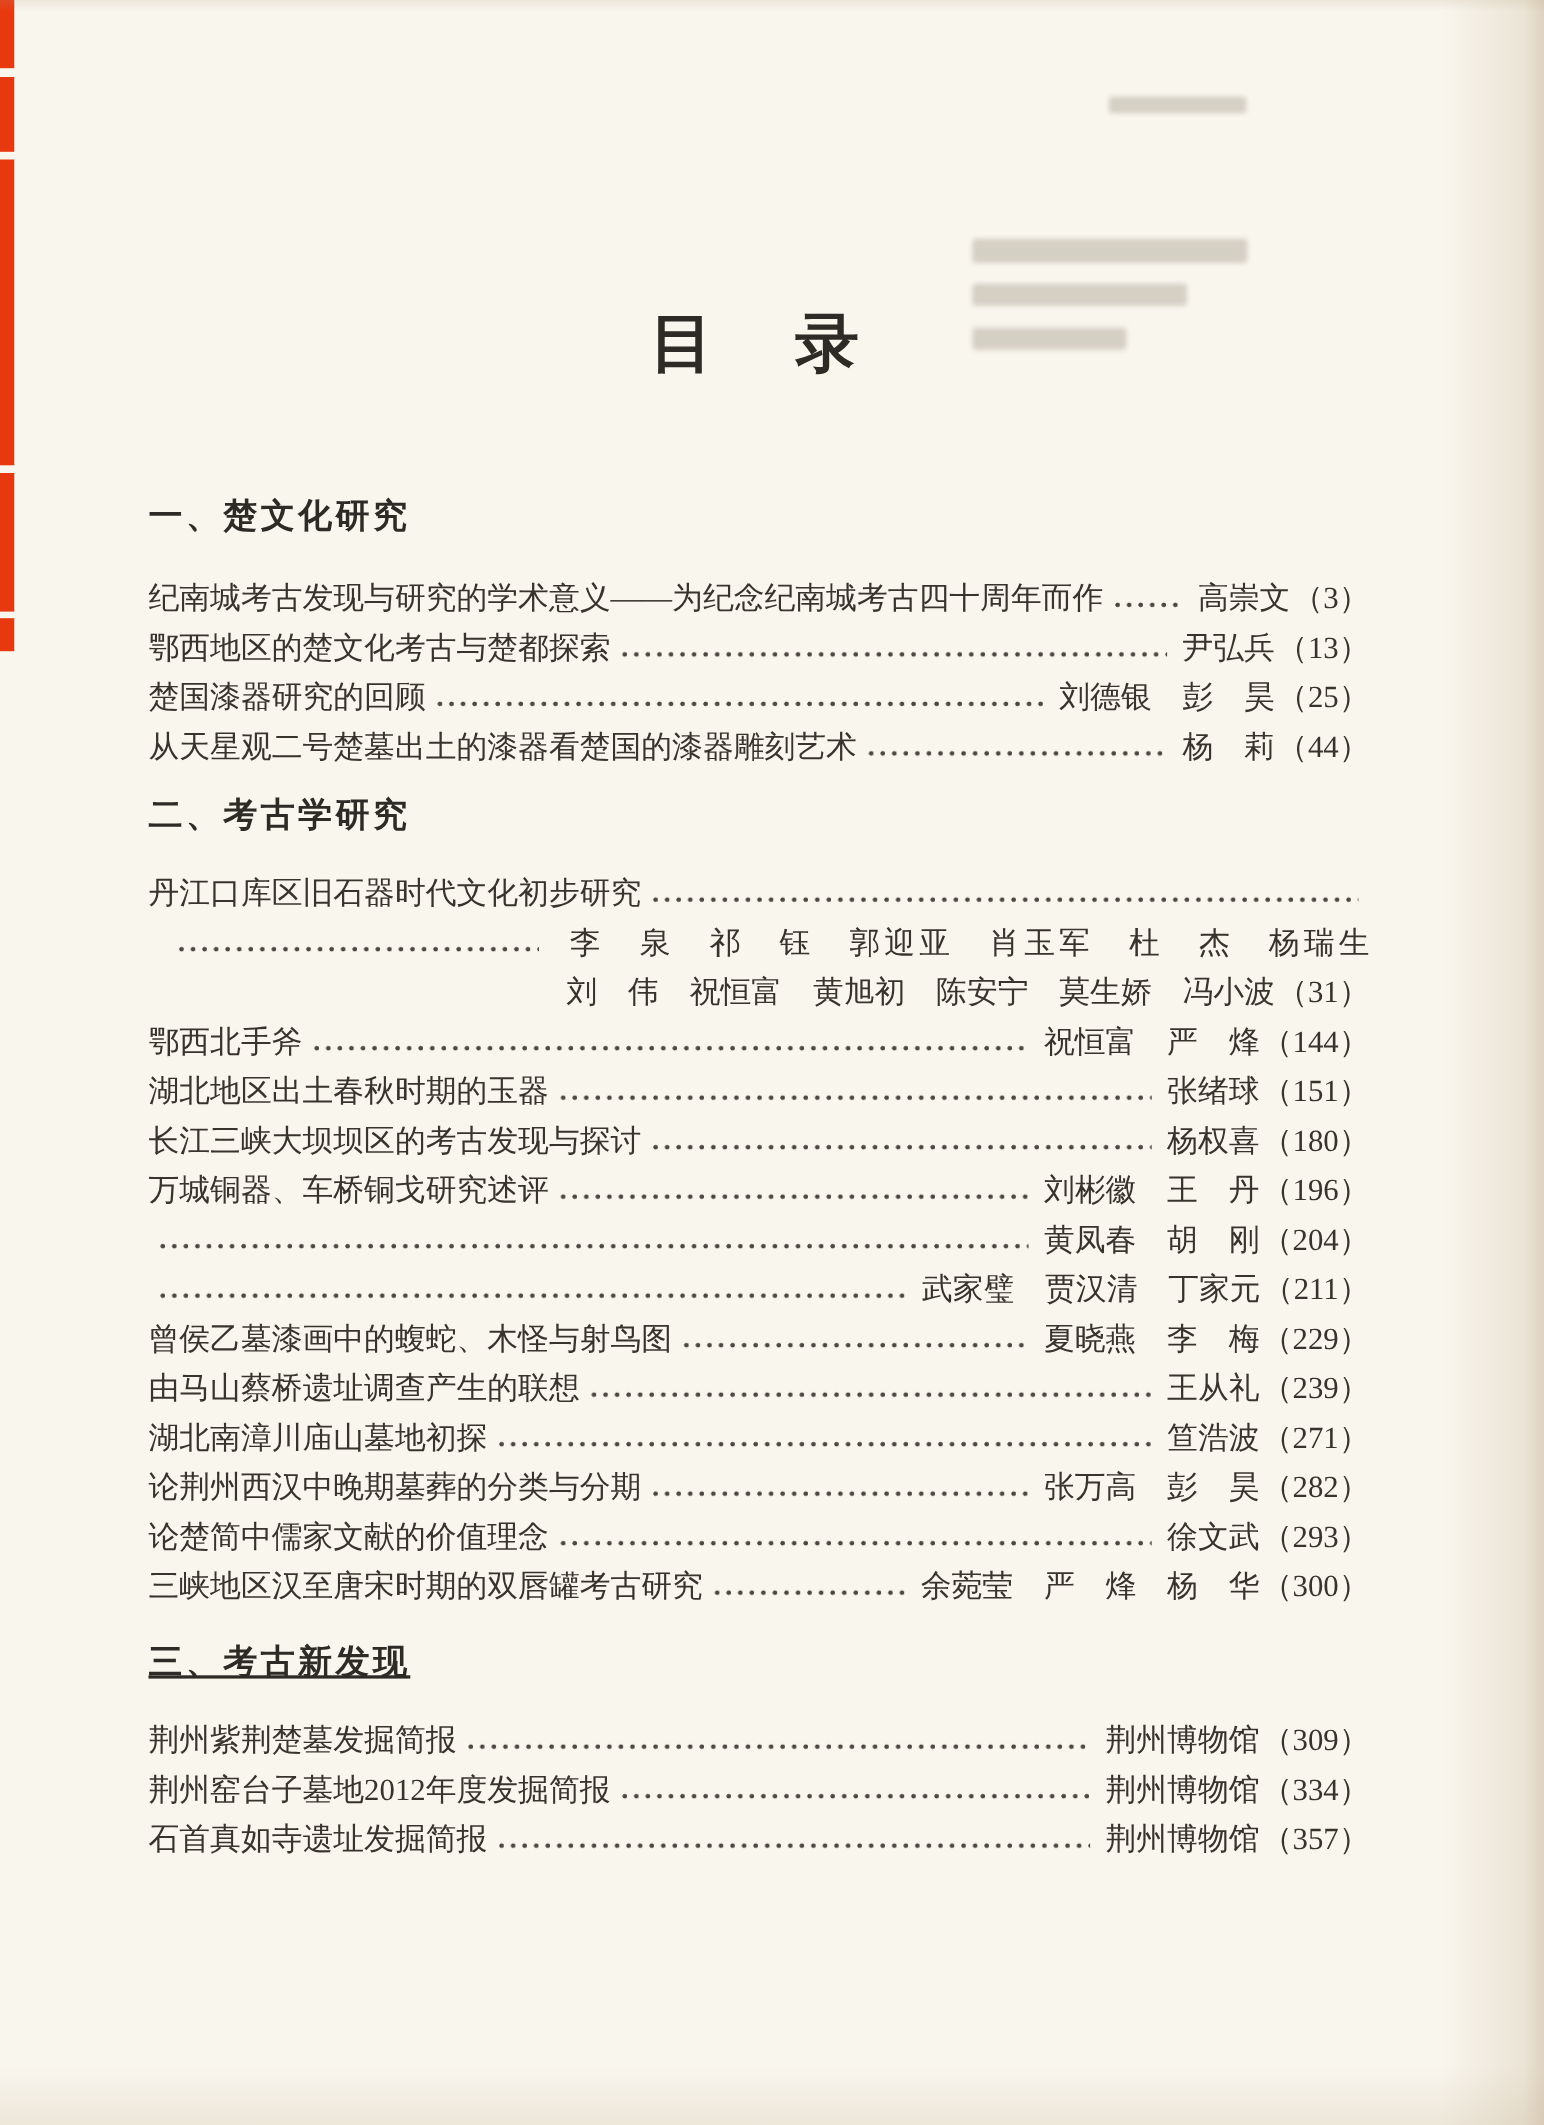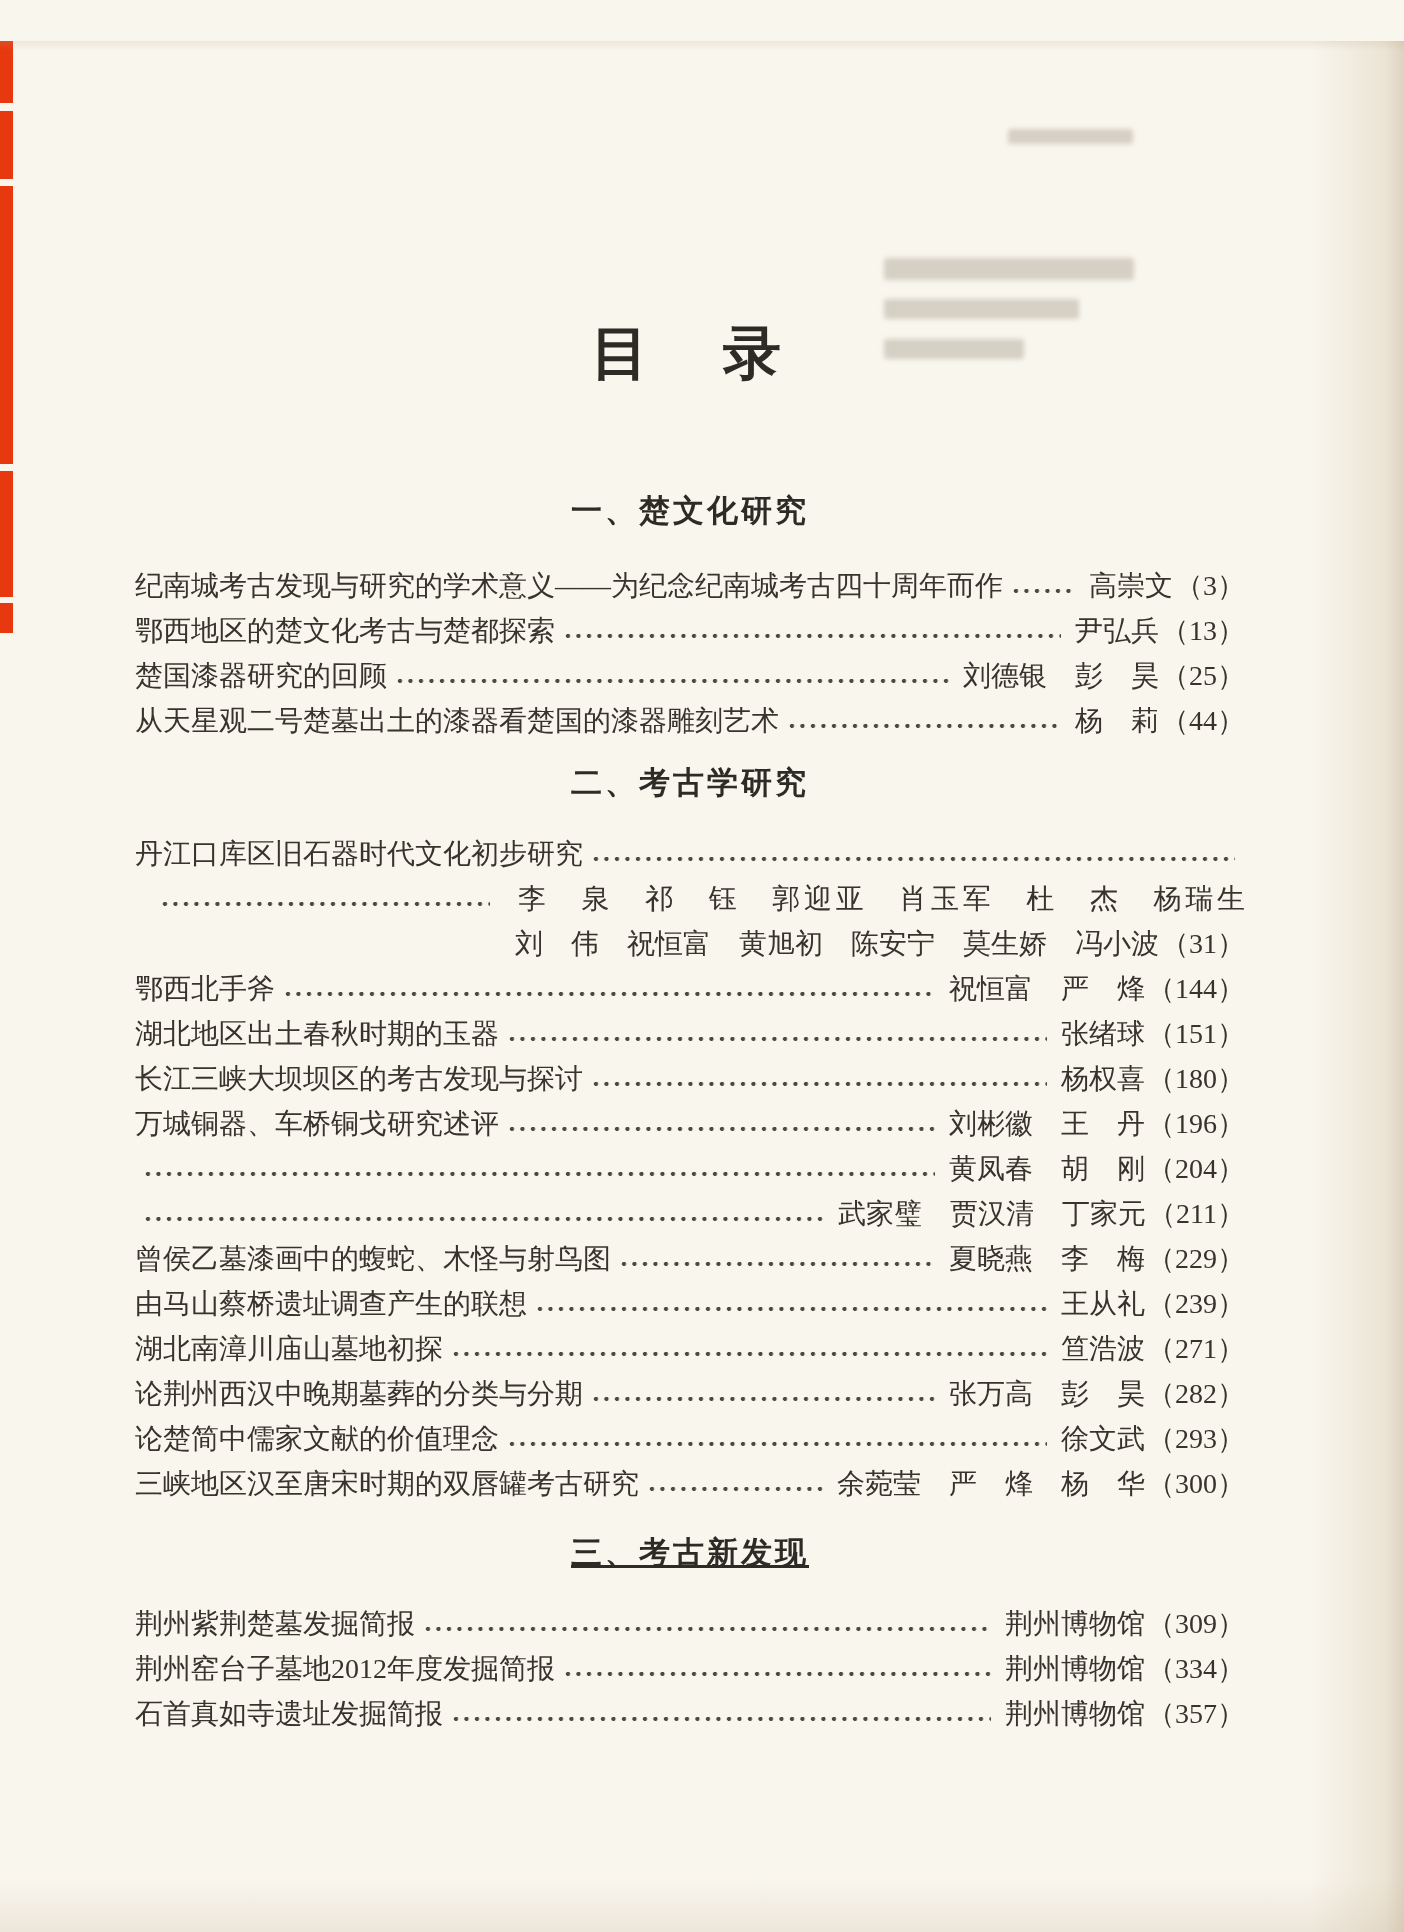--- a/index.html
+++ b/index.html
@@ -4,21 +4,21 @@
 <style>
   html,body { margin:0; padding:0; }
   body {
     width:1404px; height:1932px;
     background:#f9f6ee;
     font-family:"Liberation Serif","DejaVu Serif",serif;
     color:#35302a;
     position:relative;
     overflow:hidden;
   }
-  .page { position:absolute; inset:0;margin-top:41px; }
+  .page { position:absolute; inset:0; }
 
   
   .edge-right  { position:absolute; top:0; right:0; width:95px; height:100%;
     background:linear-gradient(to right, rgba(196,176,144,0) 0%, rgba(196,176,144,0.26) 80%, rgba(178,152,116,0.38) 100%); }
   .edge-bottom { position:absolute; left:0; bottom:0; width:100%; height:55px;
     background:linear-gradient(to bottom, rgba(190,170,138,0) 0%, rgba(190,170,138,0.20) 100%); }
   .edge-top    { position:absolute; left:0; top:0; width:100%; height:10px;
     background:linear-gradient(to bottom, rgba(180,160,130,0.18), rgba(180,160,130,0)); }
 
   
@@ -29,21 +29,21 @@
 
   .content { position:absolute; left:135px; top:0; width:1110px; }
 
   .doc-title {
     margin-top:278px; height:70px; line-height:70px;
     text-align:center; font-size:58px; font-weight:bold;
     letter-spacing:8px; color:#2e2a25;
   }
 
   .section-heading {
-    text-align:center; height:45px; line-height:45px;
+    text-align:left; height:45px; line-height:45px;
     font-family:"DejaVu Sans","Liberation Sans",sans-serif;
     font-weight:bold; font-size:31px; letter-spacing:3px; color:#2e2a25;
   }
   .heading-1 { margin-top:99px; }
   .heading-2 { margin-top:17px; }
   .heading-3 { margin-top:24px;text-decoration:underline; }
 
   .rows-1 { margin-top:30px; }
   .rows-2 { margin-top:26px; }
   .rows-3 { margin-top:26px; }

